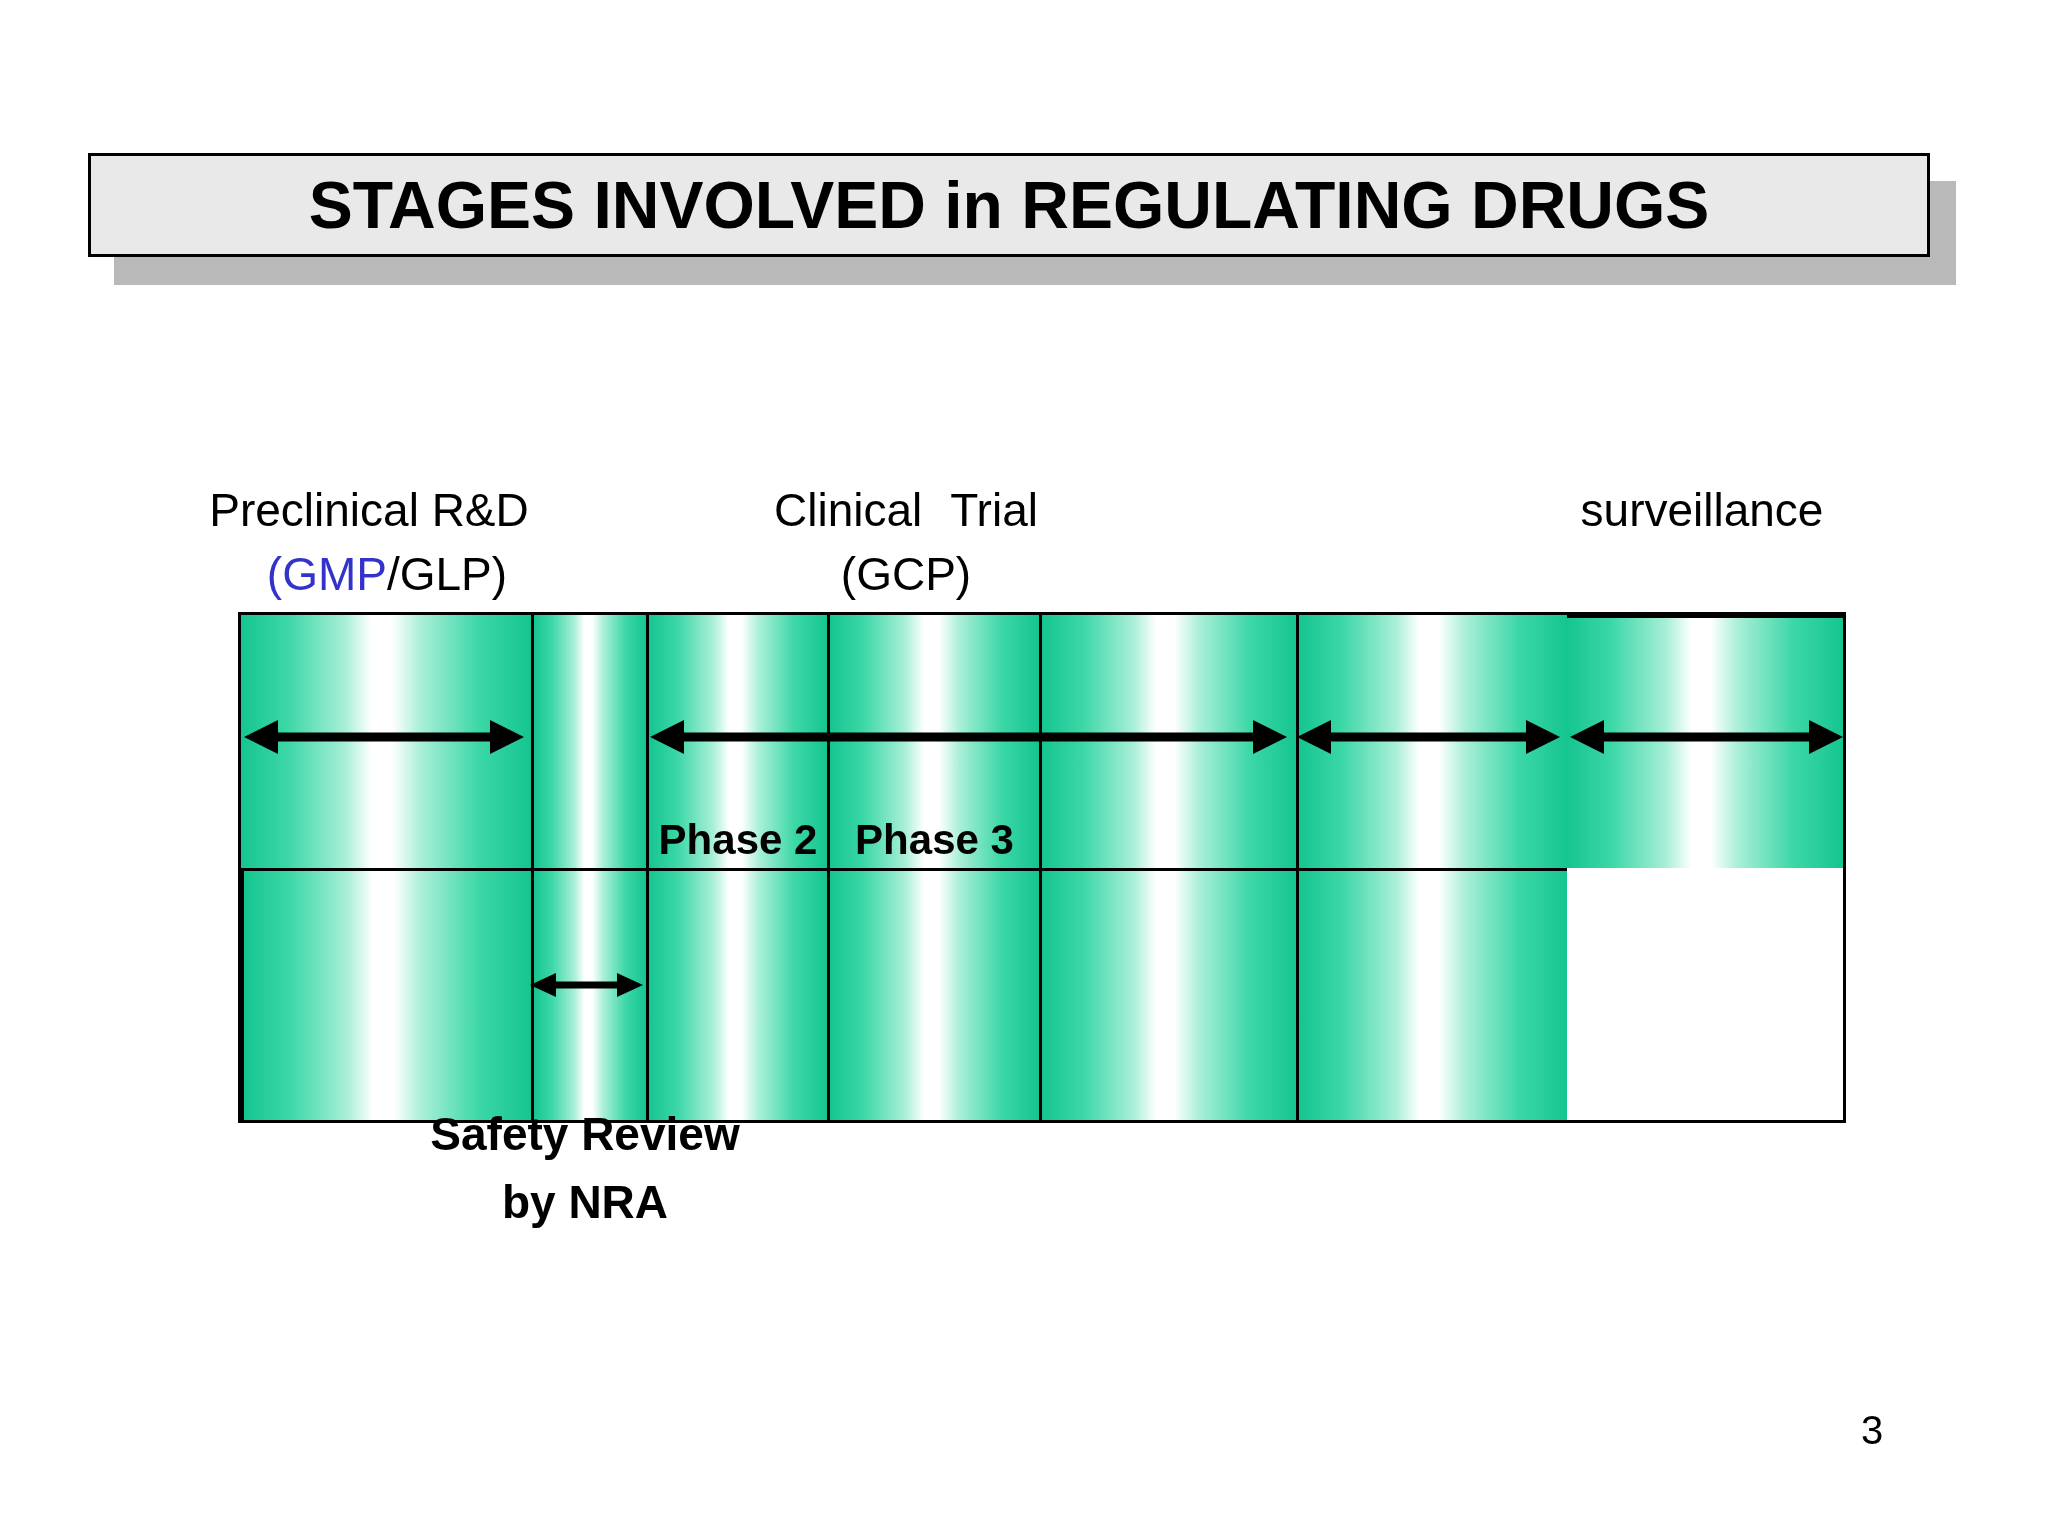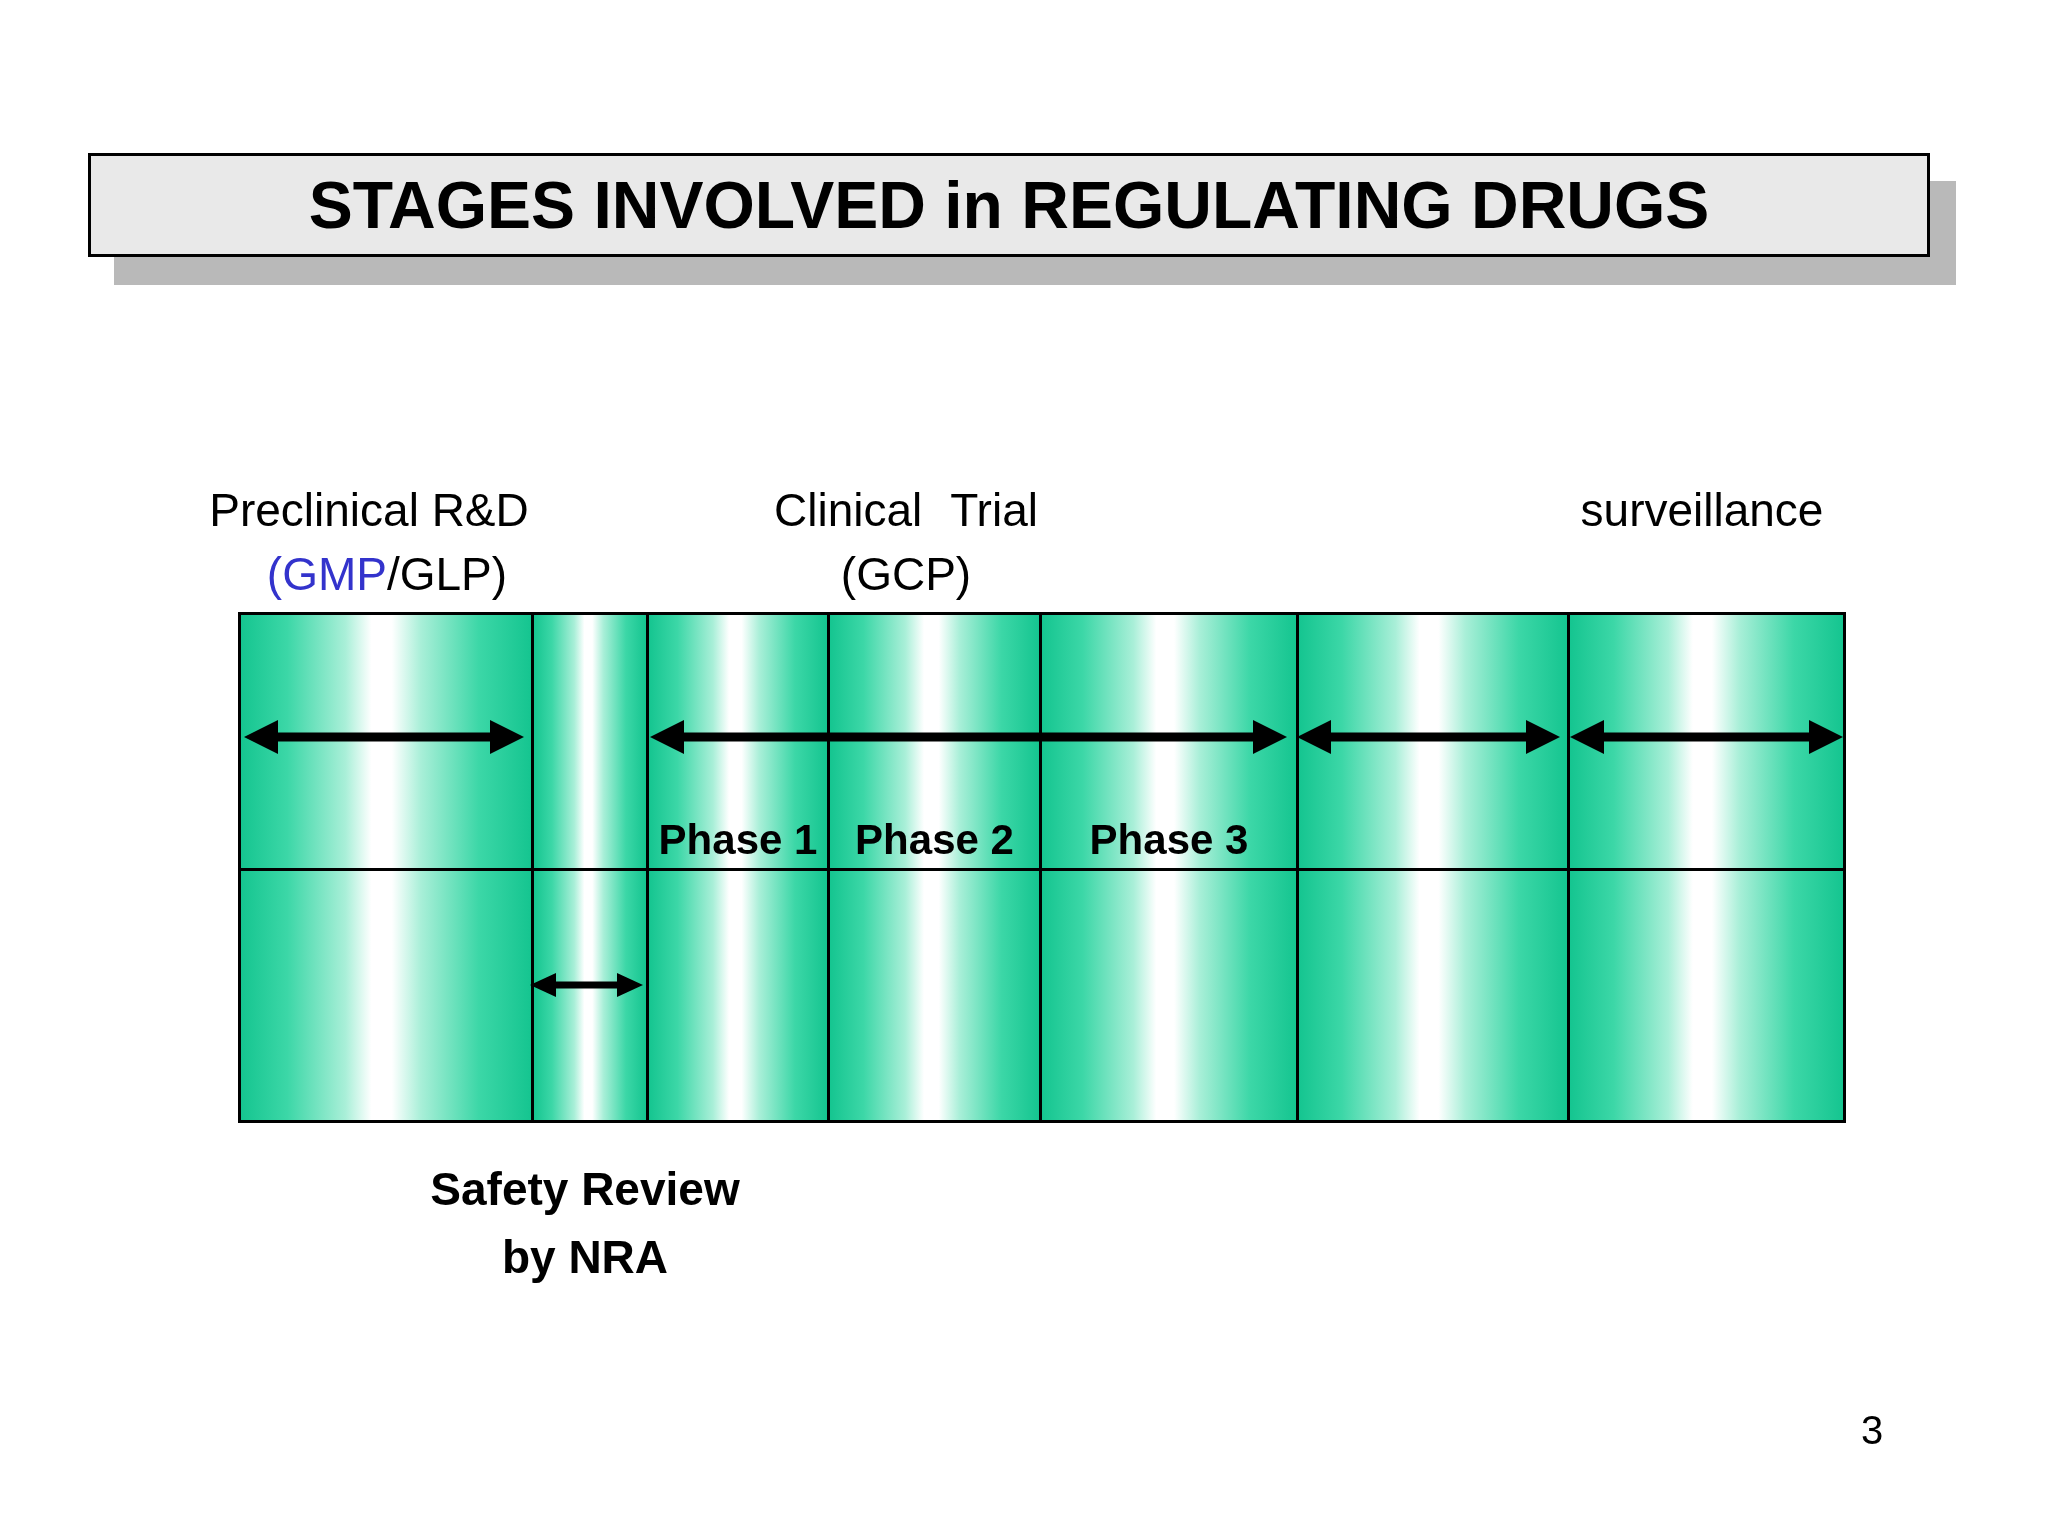--- a/index.html
+++ b/index.html
@@ -128,21 +128,21 @@
   .arrow-preclinical { left: 244px;  top: 737px; width: 280px; }
   .arrow-clinical    { left: 650px;  top: 737px; width: 637px; }
   .arrow-nda         { left: 1297px; top: 737px; width: 263px; }
   .arrow-postmarket  { left: 1570px; top: 737px; width: 273px; }
   .arrow-safety      { left: 530px;  top: 985px; width: 113px; }
 
   
   .label-safety {
     position: absolute;
     left: 385px;
-    top: 1155px;
+    top: 1100px;
     width: 400px;
     text-align: center;
     font-weight: bold;
     font-size: 46px;
     line-height: 68px;
     white-space: nowrap;
   }
 
   
   .page-number {
@@ -176,23 +176,20 @@
 
 
   <div class="label label-postmarket">
     <div>surveillance</div>
   </div>
 
   <div class="stage-table">
 
     <div class="cell"></div>
     <div class="cell bl"></div>
-    <div class="cell bl phase-cell">
-      <span>Phase 1</span>
-    </div>
     <div class="cell bl phase-cell">
       <span>Phase 2</span>
     </div>
     <div class="cell bl phase-cell">
       <span>Phase 3</span>
     </div>
     <div class="cell bl"></div>
     <div class="cell bl"></div>
 
     <div class="cell bb-none" style="border-top:3px solid #000;"></div>

